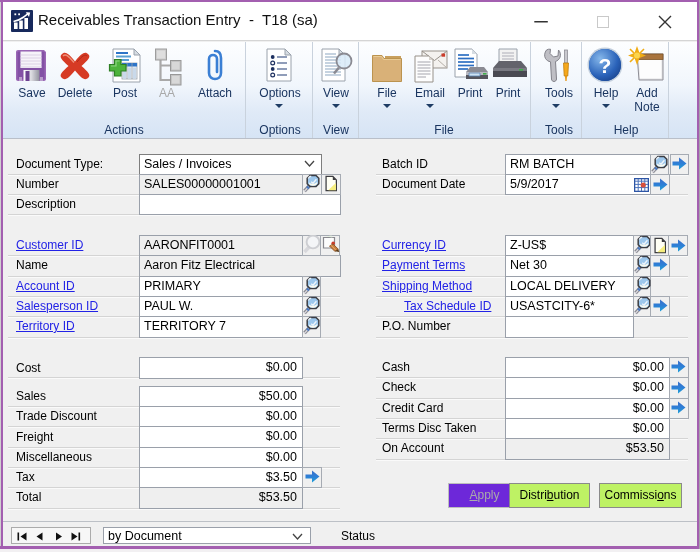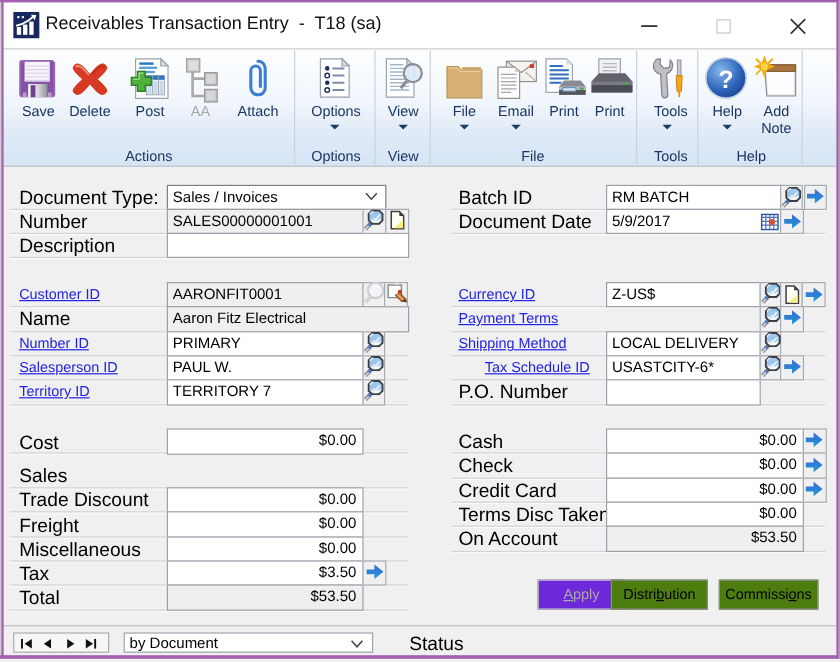--- a/index.html
+++ b/index.html
@@ -10,33 +10,33 @@
   .title{position:absolute;left:2px;top:2px;width:695px;height:38px;background:#fff;border-bottom:1px solid #d5d5d5;}
   .titletext{position:absolute;font-size:15px;color:#111;}
   .bord{position:absolute;background:#a35fb0;}
   
   .tb{position:absolute;left:2px;top:42px;width:695px;height:96px;background:linear-gradient(#fdfeff,#f1f6fc 45%,#e0eaf7 72%,#d6e4f5);border-bottom:1px solid #b9bfc9;}
   .sep{position:absolute;top:0;width:1px;height:96px;background:#c9d2dd;}
   .tbl{position:absolute;font-size:12px;color:#1a3560;text-align:center;white-space:nowrap;}
   .grpl{position:absolute;top:81px;font-size:12px;color:#1a3560;text-align:center;}
   .dar{position:absolute;width:0;height:0;border-left:4px solid transparent;border-right:4px solid transparent;border-top:4px solid #1e3c64;}
   
-  .lbl{position:absolute;font-size:16px;color:#000;white-space:nowrap;}
+  .lbl{position:absolute;font-size:12px;color:#000;white-space:nowrap;}
   .lnk{position:absolute;font-size:12px;color:#2222e6;text-decoration:underline;white-space:nowrap;}
   .row{position:absolute;height:1px;background:#d4d4d4;box-shadow:0 1px 0 #fafafa;}
   .rowL{left:8px;width:332px;}
   .rowR{left:376px;width:312px;}
   .fld{position:absolute;background:#fff;border:1px solid #9aa0aa;font-size:12.5px;color:#000;white-space:nowrap;overflow:hidden;}
   .fld span{position:absolute;left:4px;top:2px;}
   .ro{background:#efefef;}
   .money{text-align:right;}
   .money span{position:absolute;right:5px;left:auto;top:2px;}
   .btnbox{position:absolute;border:1px solid #a6abb3;background:#f0f0f0;}
   
-  .pbtn{position:absolute;height:23px;border:1px solid #8a8a8a;background:#4d7c0f;font-size:12px;color:#000;text-align:center;line-height:23px;}
+  .pbtn{position:absolute;height:23px;border:1px solid #8a8a8a;background:#bef264;font-size:12px;color:#000;text-align:center;line-height:23px;}
   
   .sbar{position:absolute;left:2px;top:521px;width:695px;height:25px;background:#f0f0f0;border-top:1px solid #bcc0c6;}
 </style>
 </head>
 <body>
 <div class="win">
 
   <div class="title">
     <svg class="abs" style="left:9px;top:8px" width="22" height="22" viewBox="0 0 22 22">
       <rect x="0" y="0" width="22" height="22" rx="1" fill="#17295c"></rect>
@@ -305,21 +305,21 @@
   <div class="row rowR" style="top:398px"></div>
   <div class="row rowR" style="top:418px"></div>
   <div class="row rowR" style="top:438px"></div>
   <div class="row rowR" style="top:459px"></div>
 
   <div class="lbl" style="left:16px;top:157px">Document Type:</div>
   <div class="lbl" style="left:16px;top:177px">Number</div>
   <div class="lbl" style="left:16px;top:197px">Description</div>
   <div class="lnk" style="left:16px;top:238px">Customer ID</div>
   <div class="lbl" style="left:16px;top:258px">Name</div>
-  <div class="lnk" style="left:16px;top:279px">Number ID</div>
+  <div class="lnk" style="left:16px;top:279px">Account ID</div>
   <div class="lnk" style="left:16px;top:299px">Salesperson ID</div>
   <div class="lnk" style="left:16px;top:319px">Territory ID</div>
   <div class="lbl" style="left:16px;top:361px">Cost</div>
   <div class="lbl" style="left:16px;top:389px">Sales</div>
   <div class="lbl" style="left:16px;top:409px">Trade Discount</div>
   <div class="lbl" style="left:16px;top:430px">Freight</div>
   <div class="lbl" style="left:16px;top:450px">Miscellaneous</div>
   <div class="lbl" style="left:16px;top:470px">Tax</div>
   <div class="lbl" style="left:16px;top:490px">Total</div>
 
@@ -359,20 +359,23 @@
   <div class="fld" style="left:139px;top:276px;width:162px;height:19px">
       <span>PRIMARY</span>
     </div>
   <div class="fld" style="left:139px;top:316px;width:162px;height:20px">
       <span>TERRITORY 7</span>
     </div>
 
   <div class="fld money" style="left:139px;top:357px;width:162px;height:20px">
       <span>$0.00</span>
     </div>
+  <div class="fld money" style="left:139px;top:386px;width:162px;height:19px">
+      <span>$50.00</span>
+    </div>
   <div class="fld money" style="left:139px;top:406px;width:162px;height:19px">
       <span>$0.00</span>
     </div>
   <div class="fld money" style="left:139px;top:426px;width:162px;height:20px">
       <span>$0.00</span>
     </div>
   <div class="fld money" style="left:139px;top:447px;width:162px;height:19px">
       <span>$0.00</span>
     </div>
   <div class="fld money" style="left:139px;top:467px;width:162px;height:19px">
@@ -384,20 +387,23 @@
 
   <div class="fld" style="left:505px;top:154px;width:144px;height:19px">
       <span>RM BATCH</span>
     </div>
   <div class="fld" style="left:505px;top:174px;width:144px;height:19px">
       <span>5/9/2017</span>
     </div>
 
   <div class="fld" style="left:505px;top:235px;width:127px;height:19px">
       <span>Z-US$</span>
+    </div>
+  <div class="fld" style="left:505px;top:255px;width:127px;height:20px">
+      <span>Net 30</span>
     </div>
   <div class="fld" style="left:505px;top:276px;width:127px;height:19px">
       <span>LOCAL DELIVERY</span>
     </div>
   <div class="fld" style="left:505px;top:296px;width:127px;height:19px">
       <span>USASTCITY-6*</span>
     </div>
   <div class="fld" style="left:505px;top:316px;width:127px;height:20px"></div>
 
   <div class="fld money" style="left:505px;top:357px;width:163px;height:19px">

